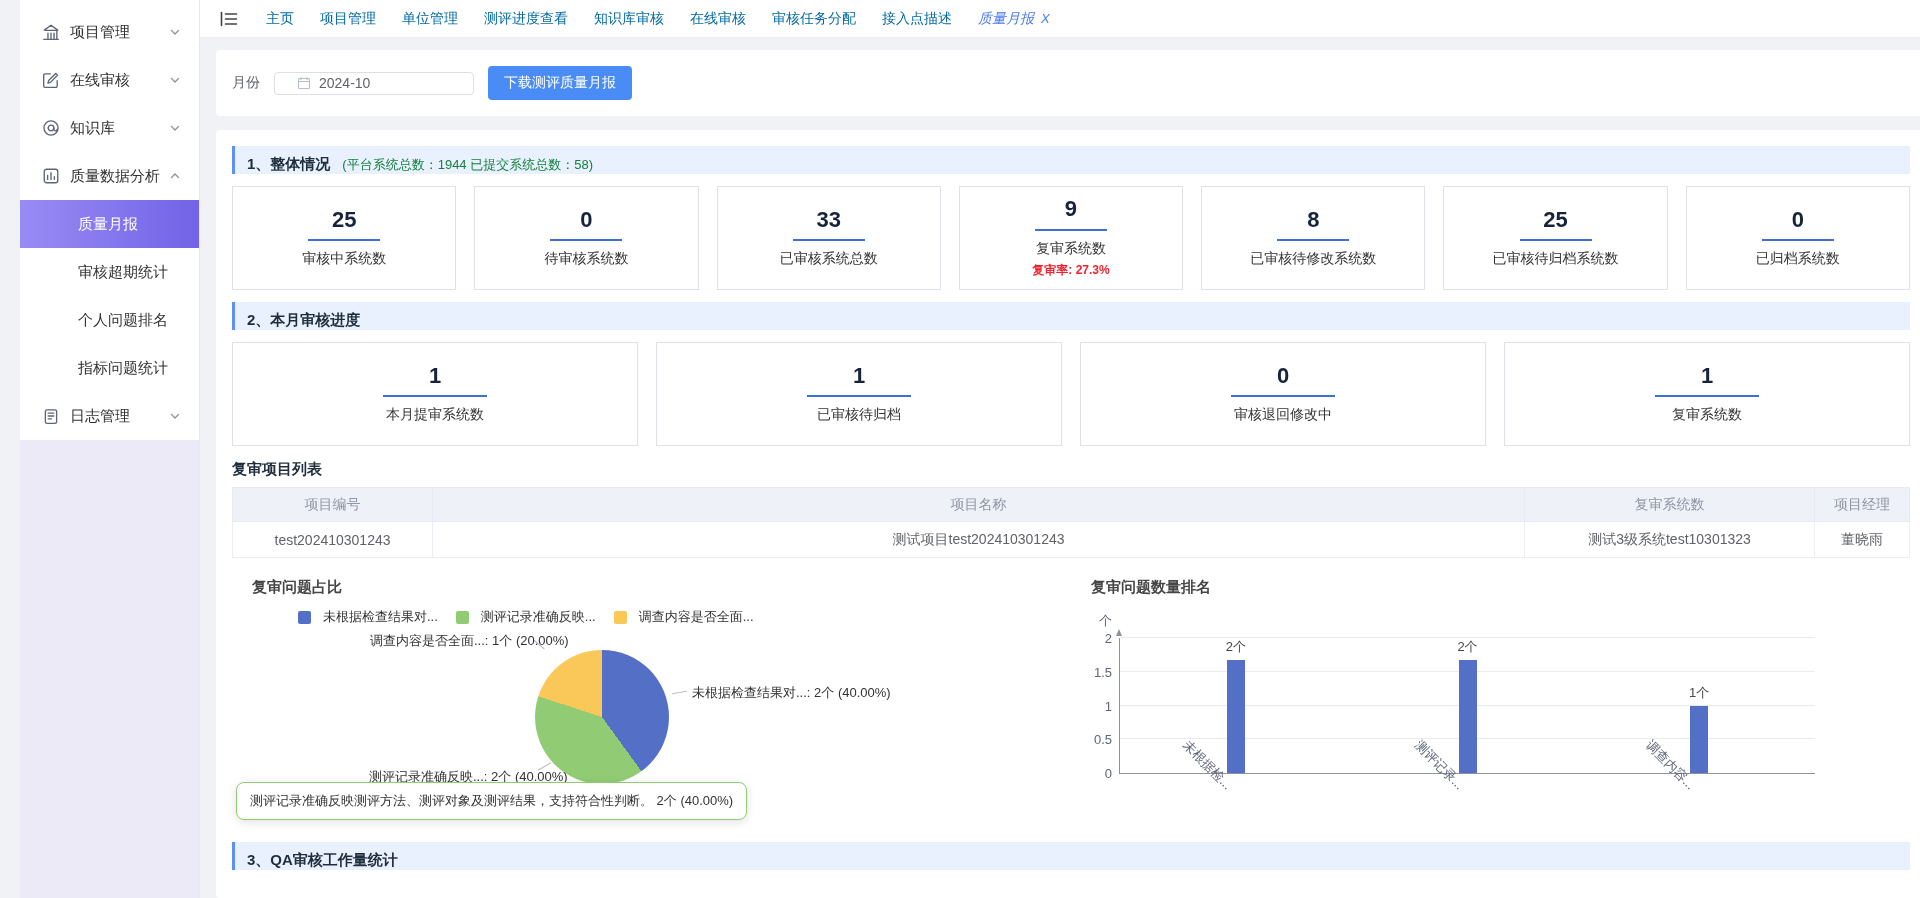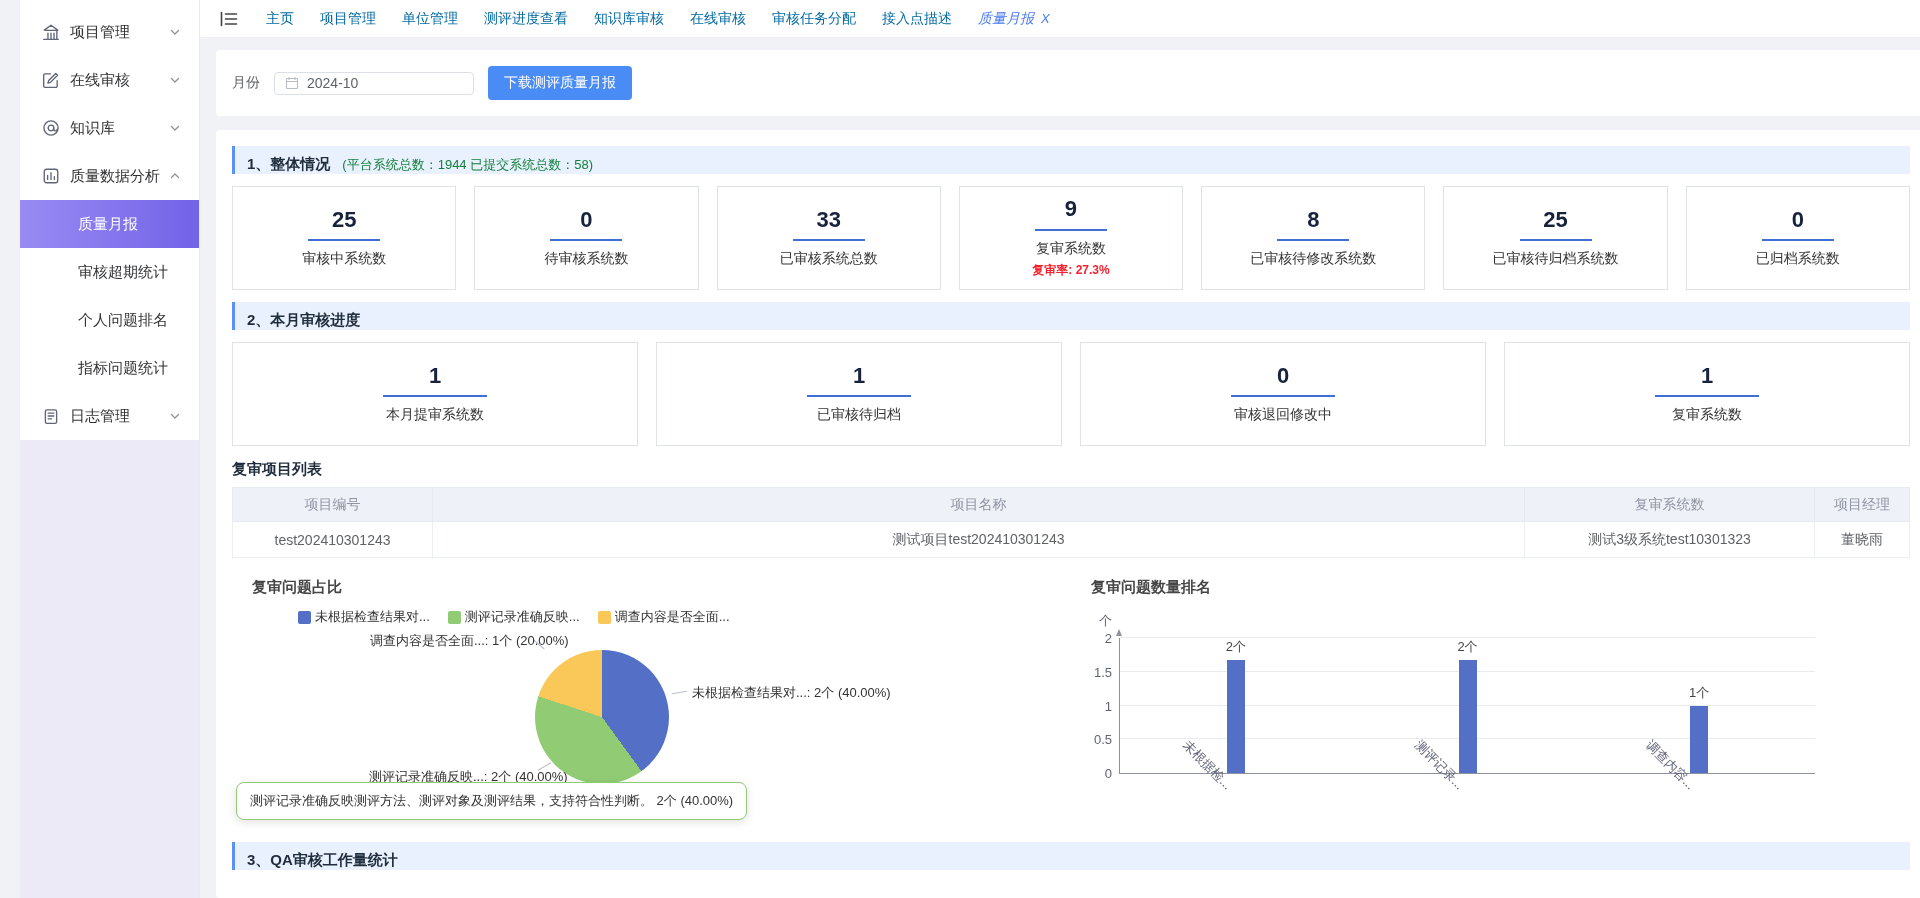--- a/index.html
+++ b/index.html
@@ -31,21 +31,21 @@
   .hamburger { width: 18px; height: 16px; color: #444; cursor: pointer; display: inline-flex; margin-right: 2px; }
   .hamburger svg { width: 100%; height: 100%; }
   .tab { font-size: 14px; color: #0369a1; cursor: pointer; white-space: nowrap; }
   .tab.active { color: #4a7af0; font-style: italic; }
   .tab-close { margin-left: 7px; font-size: 13px; }
 
   .content { flex: 1; padding: 12px 14px 0 16px; display: flex; flex-direction: column; overflow: hidden; }
 
   .filter-card { background: #fff; border-radius: 4px; padding: 16px; display: flex; align-items: center; gap: 14px; flex-shrink: 0; }
   .filter-label { font-size: 14px; color: #606266; }
-  .date-input { width: 200px; height: 23px; border: 1px solid #dcdfe6; border-radius: 4px; display: flex; align-items: center; padding: 0 10px; gap: 8px; color: #606266; font-size: 14px; background: #fff; cursor: pointer; }
+  .date-input { width: 200px; height: 23px; border: 1px solid #dcdfe6; border-radius: 4px; display: flex; align-items: center; padding: 0 22px; gap: 8px; color: #606266; font-size: 14px; background: #fff; cursor: pointer; }
   .cal-icon { width: 14px; height: 14px; color: #b8bcc4; display: inline-flex; }
   .cal-icon svg { width: 100%; height: 100%; }
   .btn-primary { height: 34px; background: #4a8cf5; color: #fff; border: none; border-radius: 4px; padding: 0 16px; font-size: 14px; cursor: pointer; white-space: nowrap; }
 
   .main-card { background: #fff; border-radius: 4px; margin-top: 14px; padding: 16px; flex: 1; }
 
   .section-header { height: 28px; background: #e8f1fd; border-left: 3px solid #5b8ff9; display: flex; align-items: flex-end; padding-left: 12px; gap: 12px; }
   .section-title { font-weight: bold; font-size: 15px; color: #1f2d3d; white-space: nowrap; }
   .section-note { color: #15803d; font-size: 13px; white-space: nowrap; }
   .mt12 { margin-top: 12px; }
@@ -62,21 +62,21 @@
   table.review { width: 100%; border-collapse: collapse; font-size: 14px; table-layout: fixed; }
   .review th { background: #eef1f7; color: #8f95a3; font-weight: normal; height: 34px; border: 1px solid #e6eaf1; text-align: center; }
   .review td { height: 36px; text-align: center; color: #606266; border: 1px solid #ebeef5; background: #fff; overflow: hidden; white-space: nowrap; }
 
   
   .charts-row { display: flex; margin-top: 12px; height: 272px; flex-shrink: 0; }
   .chart-half { flex: 1; position: relative; min-width: 0; }
   .chart-title { font-weight: bold; font-size: 15px; color: #464646; padding: 8px 0 0 20px; white-space: nowrap; }
 
   .pie-legend { position: absolute; left: 66px; top: 38px; display: flex; gap: 18px; align-items: center; }
-  .legend-item { display: flex; align-items: center; gap: 4px; font-size: 13px; color: #333; cursor: pointer; white-space: nowrap; justify-content: flex-end; }
+  .legend-item { display: flex; align-items: center; gap: 12px; font-size: 13px; color: #333; cursor: pointer; white-space: nowrap; justify-content: flex-end; }
   .swatch { width: 13px; height: 13px; border-radius: 2px; display: inline-block; }
   .pie { position: absolute; left: 303px; top: 80px; width: 134px; height: 134px; border-radius: 50%; cursor: pointer; }
   .pie-label { position: absolute; font-size: 13px; color: #333; white-space: nowrap; }
   .l-yellow { left: 138px; top: 62px; }
   .l-blue   { left: 460px; top: 114px; }
   .l-green  { left: 137px; top: 198px; }
   .leader { position: absolute; height: 1px; background: #b9bec7; }
   .leader-yellow { left: 300px; top: 74px; width: 14px; transform: rotate(40deg); }
   .leader-blue   { left: 440px; top: 122px; width: 15px; transform: rotate(-10deg); }
   .leader-green  { left: 305px; top: 196px; width: 15px; transform: rotate(-30deg); }

